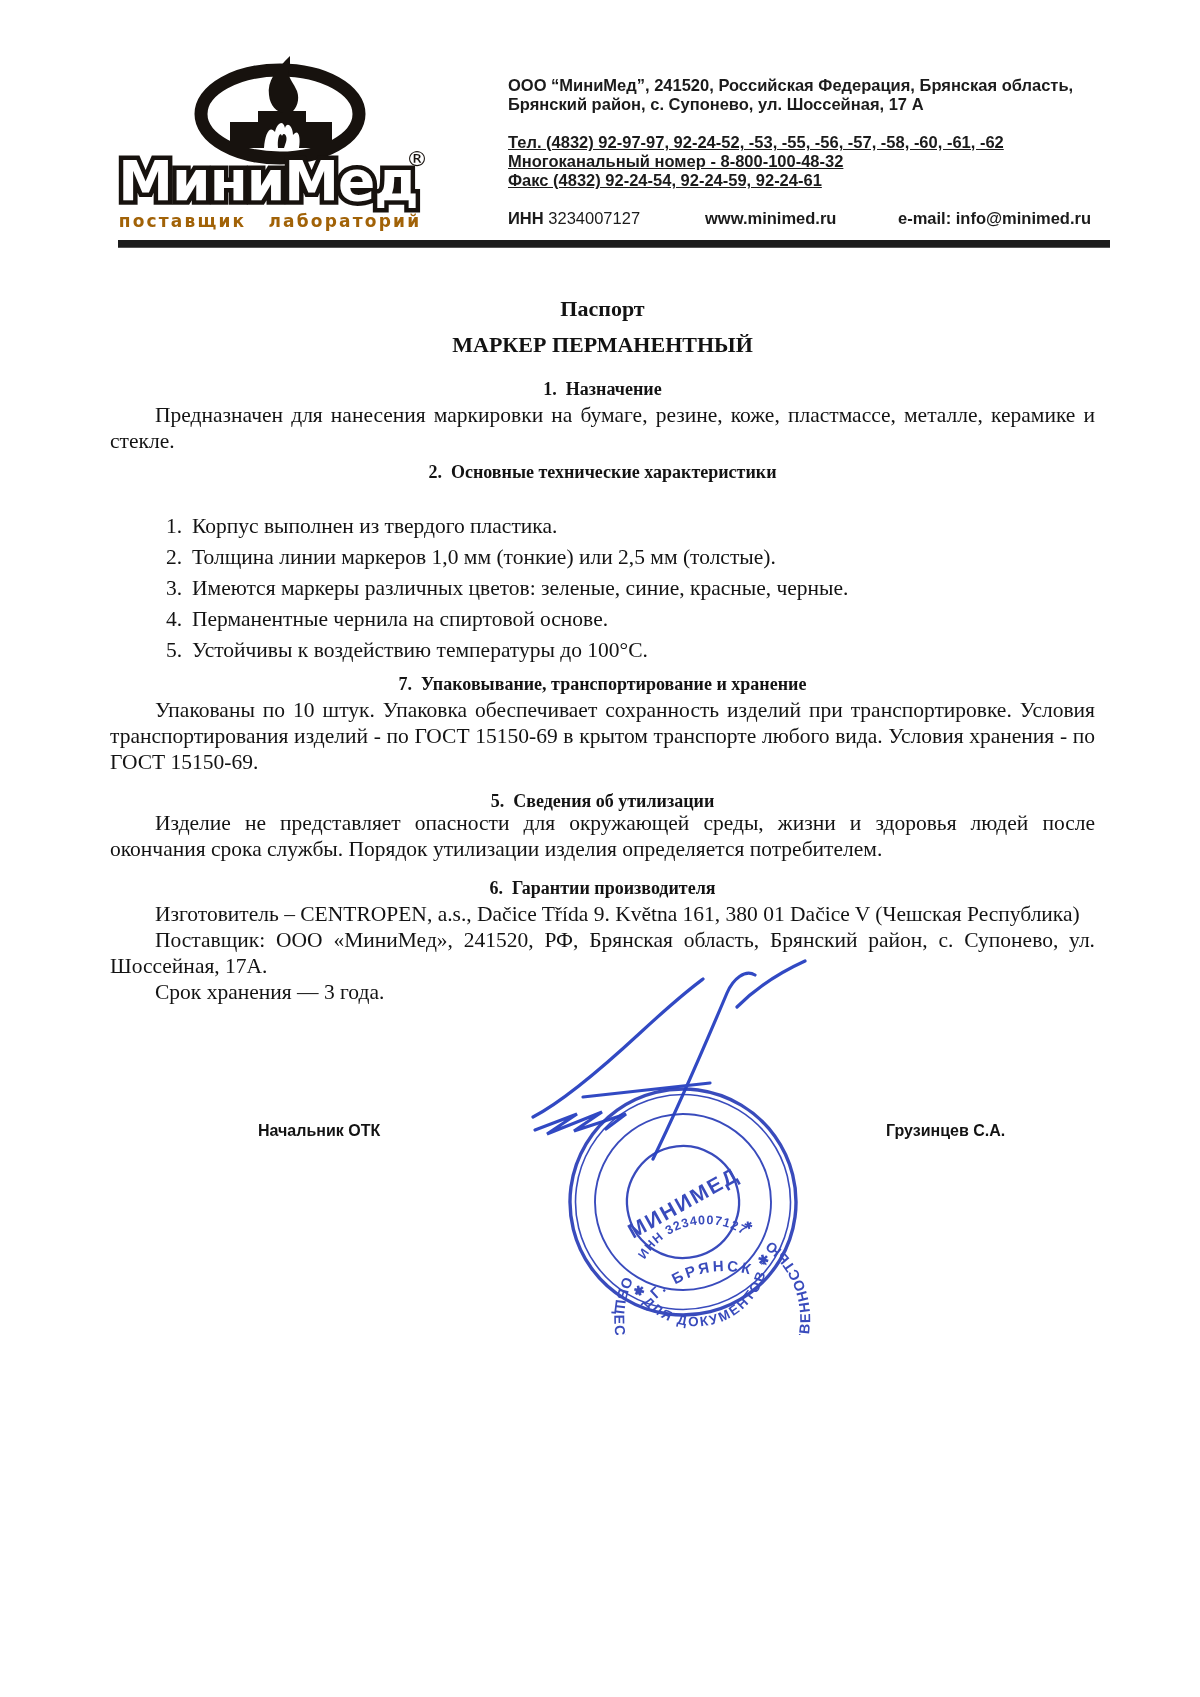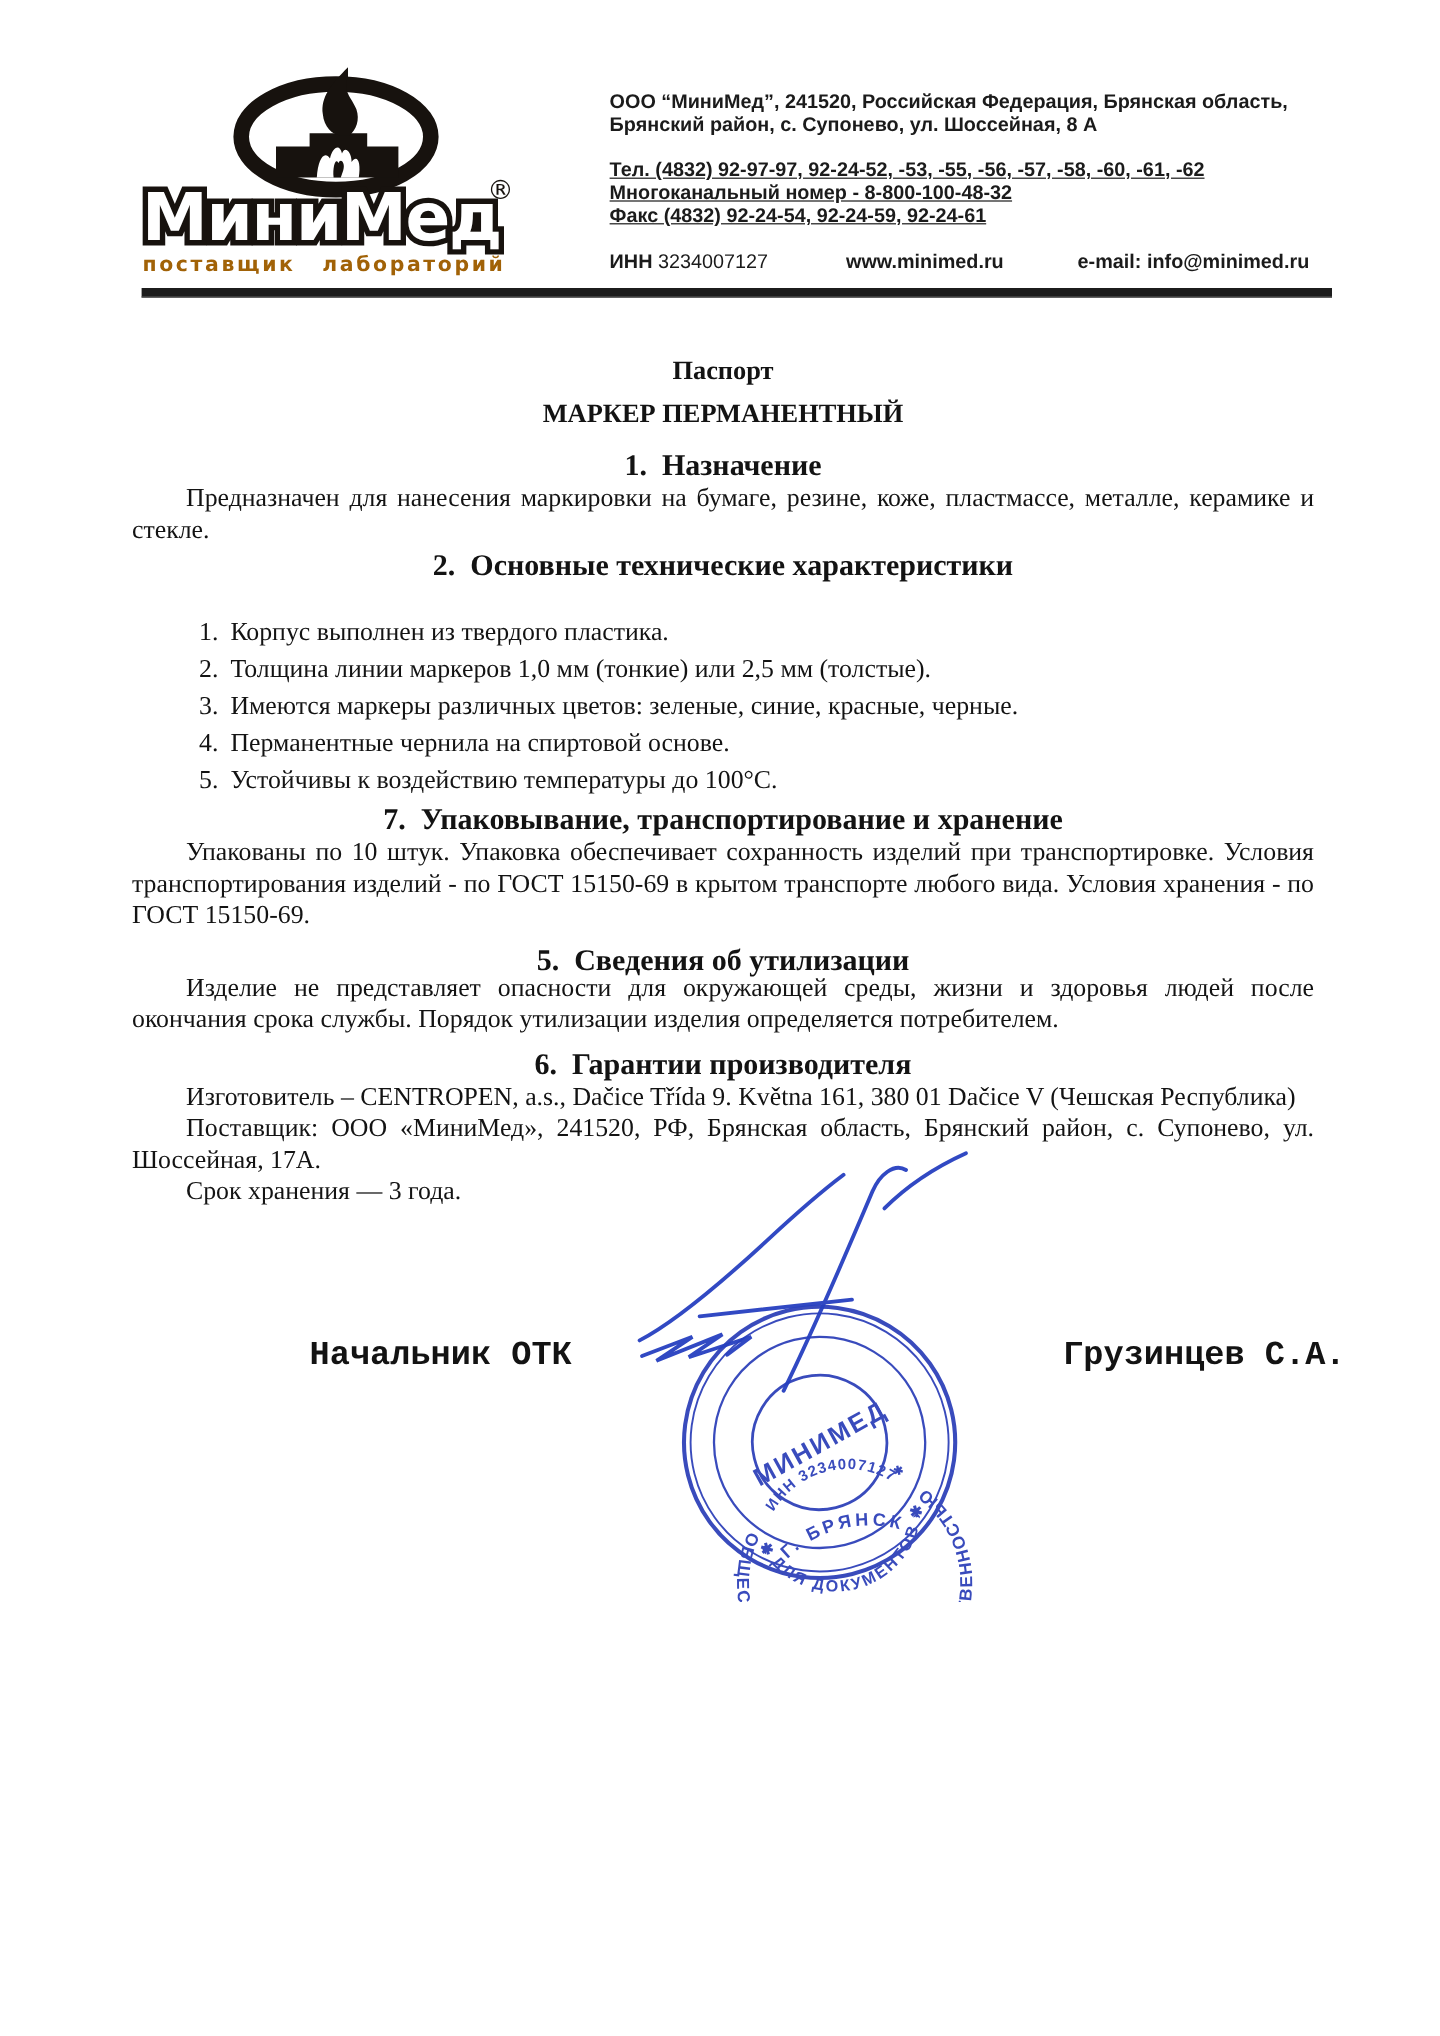--- a/index.html
+++ b/index.html
@@ -35,36 +35,36 @@
   .doc{
     position:absolute;left:110px;top:296px;width:985px;
     font-size:21.5px;line-height:26px;text-align:justify;
   }
   .doc-title{
     text-align:center;font-weight:bold;margin:0;font-size:22px;line-height:26px;
     white-space:pre-wrap;
   }
   .doc-subtitle{margin-top:10px;}
   .sec-h{
-    text-align:center;font-weight:bold;margin:13px 0 0;font-size:25px;line-height:26px;
+    text-align:center;font-weight:bold;margin:13px 0 0;font-size:18px;line-height:26px;
     white-space:pre-wrap;
   }
   .sec-h.h1{margin-top:18px;}
   .sec-h.h2{margin-top:5px;}
   .sec-h.h3{margin-top:8px;}
   .sec-h.h5{}
   .para{margin:0;text-indent:45px;}
   .para.tight{margin-top:-4px;}
   .tech-list{margin:28px 0 0;padding:0 0 0 48px;list-style:none;text-align:left;}
   .tech-item{display:flex;gap:10px;margin-bottom:5px;}
   .tech-item .num{min-width:24px;text-align:right;flex:none;}
   
   .sig-label{
-    position:absolute;font-weight:bold;font-size:28px;line-height:26px;
-    font-family:Liberation Mono, monospace;white-space:nowrap;
+    position:absolute;font-weight:bold;font-size:16px;line-height:26px;
+    font-family:Liberation Sans, sans-serif;white-space:nowrap;
   }
   .sig-left{left:258px;top:1118px;}
   .sig-right{left:886px;top:1118px;}
   .stamp-svg{position:absolute;left:505px;top:945px;}
   .stamp-text{
     font-family:"Liberation Sans", sans-serif;font-weight:bold;fill:#2b3eb8;
   }
 </style>
 </head>
 <body>
@@ -81,21 +81,21 @@
     <path fill="#17120e" d="M160,100 C159,90 162,83 164,88 C166,83 170,88 168,94 L166,100 Z"></path>
   </g>
   <text x="150" y="152" text-anchor="middle" font-family="DejaVu Sans, sans-serif" font-weight="bold" font-size="55" fill="#ffffff" stroke="#17120e" stroke-width="9" paint-order="stroke" letter-spacing="-1">МиниМед</text>
   <text x="288" y="118" font-family="DejaVu Sans, sans-serif" font-size="22" fill="#17120e">®</text>
 </svg>
 <div class="logo-tagline">поставщик лабораторий</div>
 
 <div class="contact">
   <p>
     <span>ООО “МиниМед”, 241520, Российская Федерация, Брянская область,</span><br>
-    <span>Брянский район, с. Супонево, ул. Шоссейная, 8 А</span>
+    <span>Брянский район, с. Супонево, ул. Шоссейная, 17 А</span>
   </p>
   <p class="tel-block">
     <span>Тел. (4832) 92-97-97, 92-24-52, -53, -55, -56, -57, -58, -60, -61, -62</span><br>
     <span>Многоканальный номер - 8-800-100-48-32</span><br>
     <span>Факс (4832) 92-24-54, 92-24-59, 92-24-61</span>
   </p>
   <div class="inn-row">
     <span class="cell c1"><span>ИНН</span>&nbsp;<span class="inn-value">3234007127</span></span>
     <span class="cell c2">www.minimed.ru</span>
     <span class="cell c3"><span>e-mail:</span> <span>info@minimed.ru</span></span>

